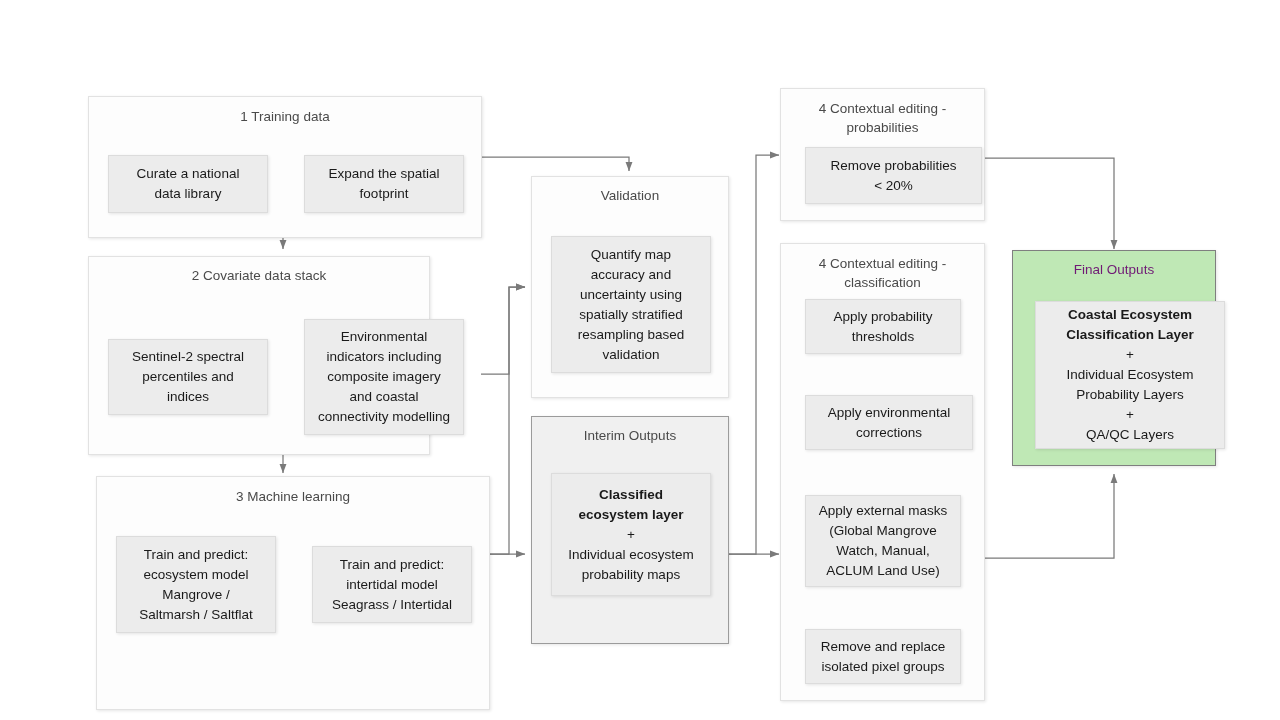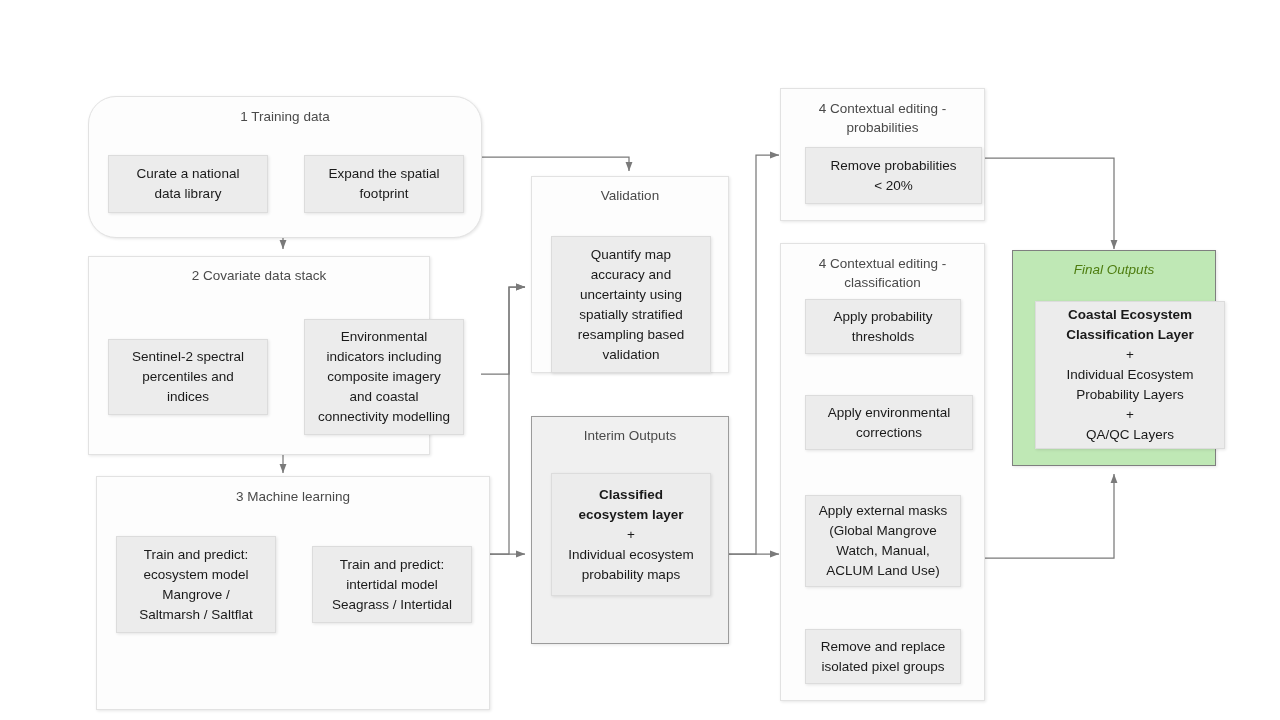--- a/index.html
+++ b/index.html
@@ -51,21 +51,21 @@
   
   .group.interim {
     background: #f0f0f0;
     border: 1px solid #9b9b9b;
   }
   
   .group.final {
     background: #bfe8b5;
     border: 1px solid #7f7f7f;
   }
-  .group.final .group-title { color: #4d7c0f; font-style: italic; }
+  .group.final .group-title { color: #701a75; }
 
   
   .node {
     position: absolute;
     background: #ececec;
     border: 1px solid #dcdcdc;
     box-shadow: 1px 1px 3px rgba(0,0,0,0.10);
     box-sizing: border-box;
     display: flex;
     align-items: center;
@@ -112,21 +112,21 @@
       <path d="M985,158 L1114,158 L1114,249"></path>
 
       <path d="M985,558 L1114,558 L1114,474"></path>
 
       <path d="M882,353 L882,392"></path>
       <path d="M882,449 L882,492"></path>
       <path d="M882,586 L882,626"></path>
     </g>
   </svg>
 
-  <div class="group" style="left:88px; top:96px; width:394px; height:142px;border-radius:28px;">
+  <div class="group" style="left:88px; top:96px; width:394px; height:142px;">
     <div class="group-title" style="top:10px;">1 Training data</div>
     <div class="node" style="left:19px; top:58px; width:160px; height:58px;">
       <span class="txt">Curate a national
 data library</span>
     </div>
     <div class="node" style="left:215px; top:58px; width:160px; height:58px;">
       <span class="txt">Expand the spatial
 footprint</span>
     </div>
   </div>
@@ -155,21 +155,21 @@
 Mangrove /
 Saltmarsh / Saltflat</span>
     </div>
     <div class="node" style="left:215px; top:69px; width:160px; height:77px;">
       <span class="txt">Train and predict:
 intertidal model
 Seagrass / Intertidal</span>
     </div>
   </div>
 
-  <div class="group" style="left:531px; top:176px; width:198px; height:197px;">
+  <div class="group" style="left:531px; top:176px; width:198px; height:222px;">
     <div class="group-title" style="top:9px;">Validation</div>
     <div class="node" style="left:19px; top:59px; width:160px; height:137px;">
       <span class="txt">Quantify map
 accuracy and
 uncertainty using
 spatially stratified
 resampling based
 validation</span>
     </div>
   </div>

